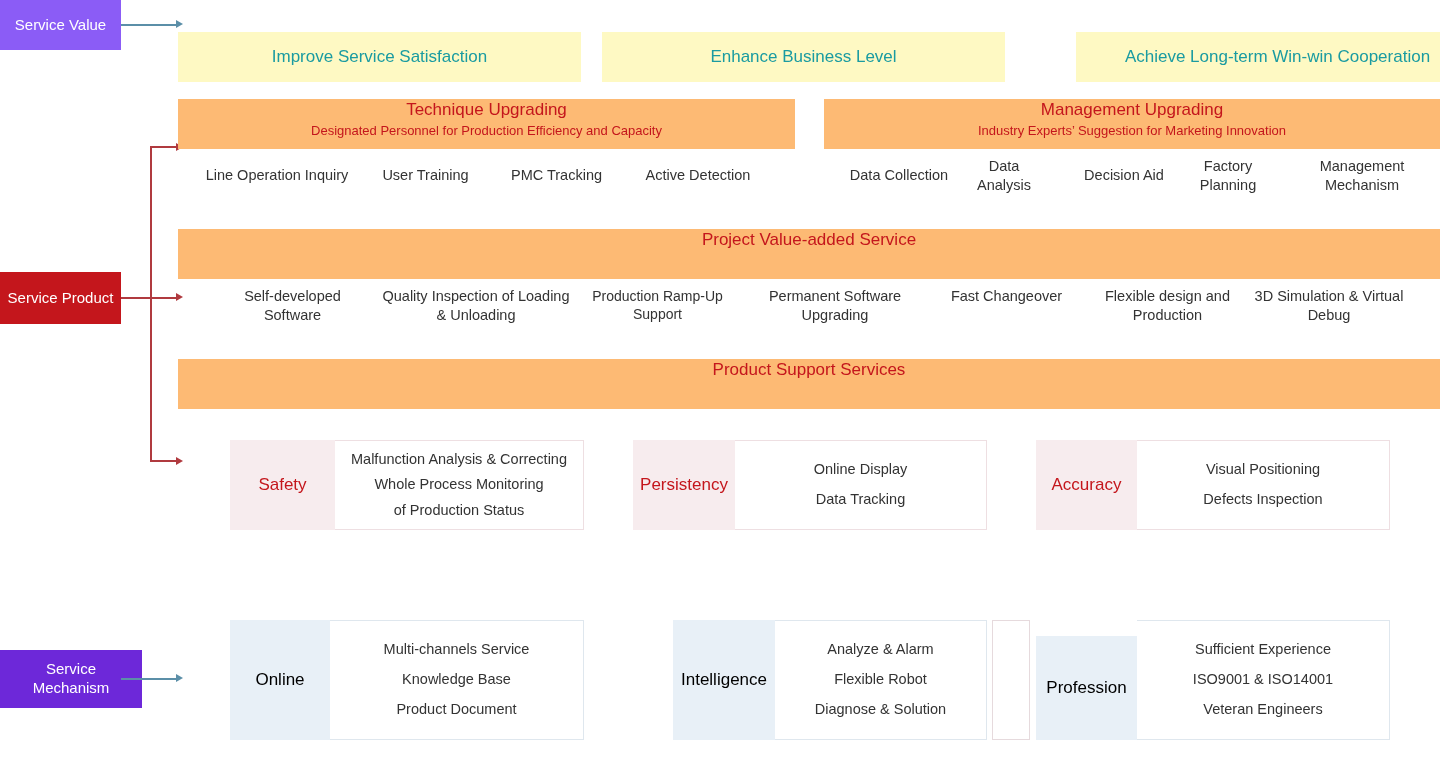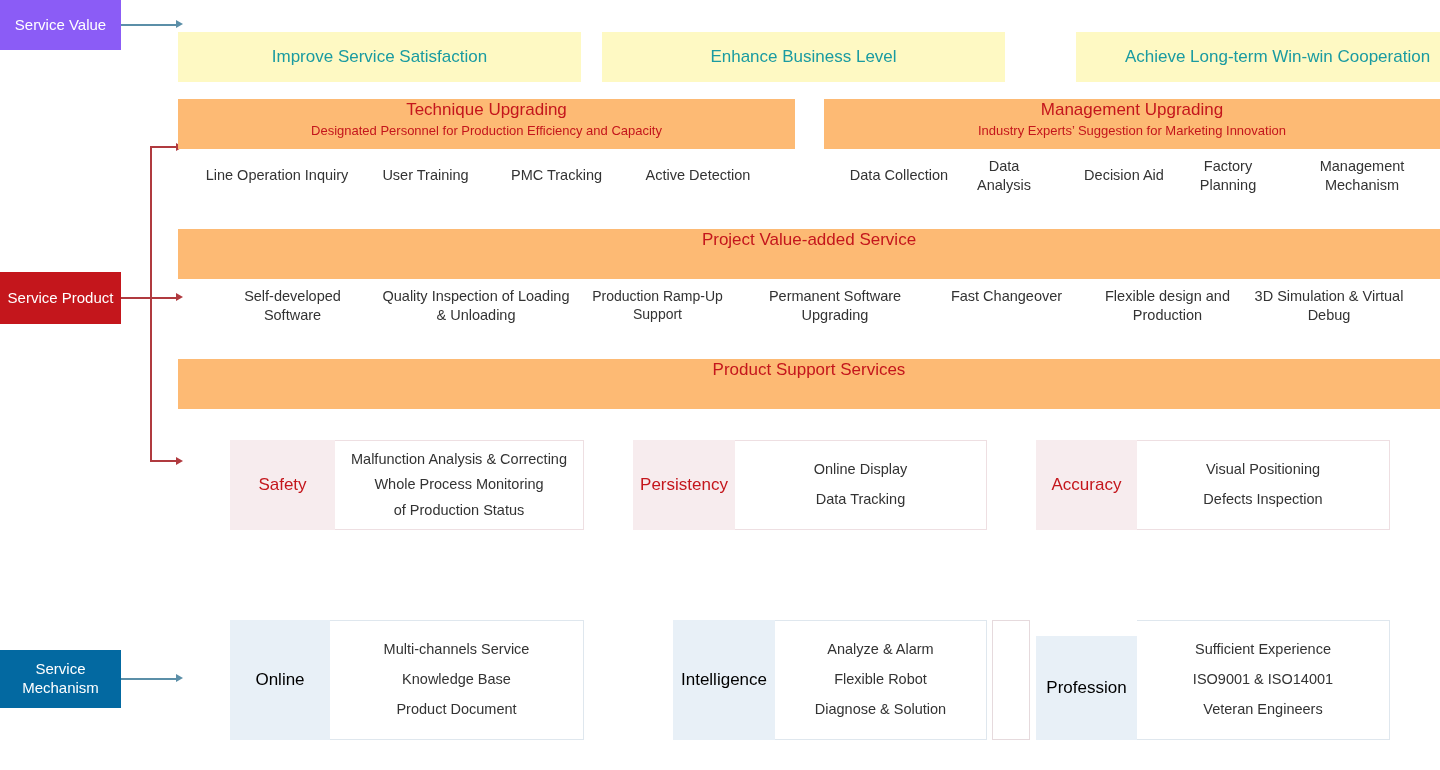--- a/index.html
+++ b/index.html
@@ -40,22 +40,22 @@
     width: 121px; height: 50px;
     background: #8b5cf6;
   }
   #rail-service-product {
     left: 0; top: 272px;
     width: 121px; height: 52px;
     background: #c4161c;
   }
   #rail-service-mechanism {
     left: 0; top: 650px;
-    width: 121px; height: 58px;
-    background: #0369a1;
+    width: 142px; height: 58px;
+    background: #6d28d9;
   }
 
   
   .line { position: absolute; background: #9aa7ae; }
   .line-teal { background: #5b8fa8; }
   .line-red { background: #b03a3f; }
 
   #conn-value-h { left: 121px; top: 24px; width: 57px; height: 2px; }
   #conn-mech-h { left: 121px; top: 678px; width: 58px; height: 2px; }
 

